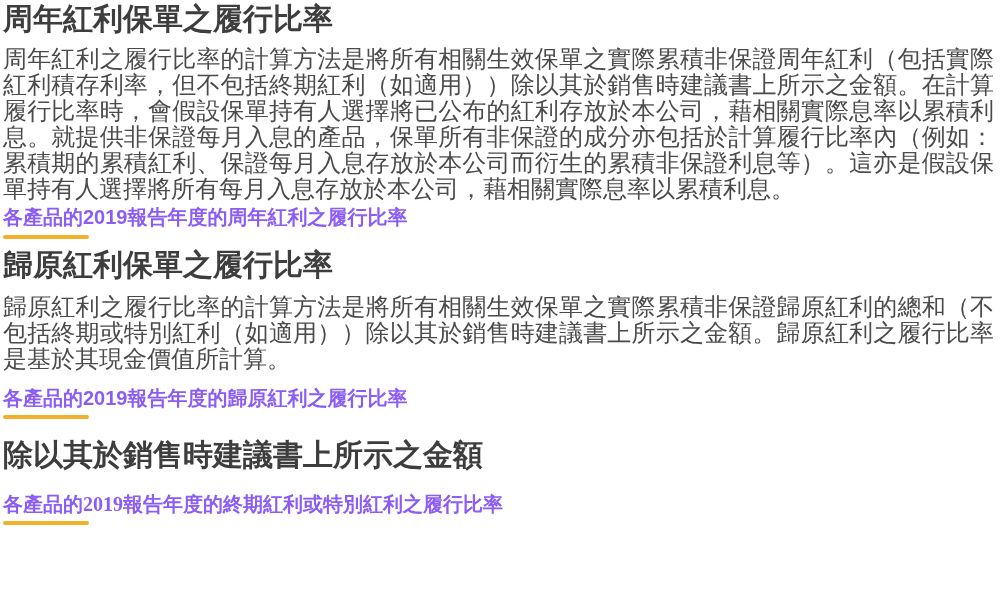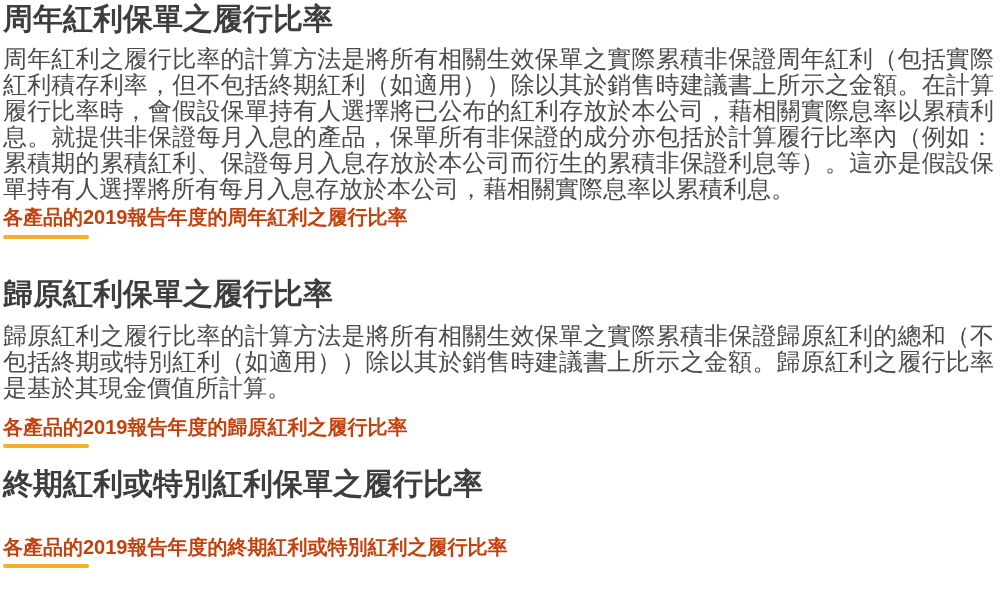--- a/index.html
+++ b/index.html
@@ -21,44 +21,44 @@
     font-size: 24px;
     line-height: 26px;
     color: #4b4b4b;
     text-align: justify;
   }
   .section-link {
     display: inline-block;
     font-size: 20px;
     line-height: 26px;
     font-weight: 700;
-    color: #c2410c;
+    color: #8b5cf6;
     text-decoration: none;
     cursor: pointer;
   }
   .accent-rule {
     width: 86px;
     height: 4px;
     border-radius: 2px;
     background: #F2B02B;
   }
 
   
   .s1 .section-body   { margin-top: 10px; }
   .s1 .section-link   { margin-top: 2px;  }
   .s1 .accent-rule    { margin-top: 5px;  }
 
-  .s2 .section-heading{ margin-top: 38px; }
+  .s2 .section-heading{ margin-top: 9px; }
   .s2 .section-body   { margin-top: 12px; }
   .s2 .section-link   { margin-top: 13px; }
   .s2 .accent-rule    { margin-top: 4px;  }
 
   .s3 .section-heading{ margin-top: 19px; }
   .s3 .section-body   { margin-top: 14px; }
-  .s3 .section-link   { margin-top: 33px; }
+  .s3 .section-link   { margin-top: 19px; font-family: Liberation Serif, serif; }
   .s3 .accent-rule    { margin-top: 4px;  }
 </style>
 </head>
 <body>
 
 <div class="page">
 
   <section class="section s1">
     <h1 class="section-heading">周年紅利保單之履行比率</h1>
     <p class="section-body">周年紅利之履行比率的計算方法是將所有相關生效保單之實際累積非保證周年紅利（包括實際紅利積存利率，但不包括終期紅利（如適用））除以其於銷售時建議書上所示之金額。在計算履行比率時，會假設保單持有人選擇將已公布的紅利存放於本公司，藉相關實際息率以累積利息。就提供非保證每月入息的產品，保單所有非保證的成分亦包括於計算履行比率內（例如：累積期的累積紅利、保證每月入息存放於本公司而衍生的累積非保證利息等）。這亦是假設保單持有人選擇將所有每月入息存放於本公司，藉相關實際息率以累積利息。</p>
@@ -67,18 +67,18 @@
   </section>
 
   <section class="section s2">
     <h1 class="section-heading">歸原紅利保單之履行比率</h1>
     <p class="section-body">歸原紅利之履行比率的計算方法是將所有相關生效保單之實際累積非保證歸原紅利的總和（不包括終期或特別紅利（如適用））除以其於銷售時建議書上所示之金額。歸原紅利之履行比率是基於其現金價值所計算。</p>
     <a class="section-link">各產品的2019報告年度的歸原紅利之履行比率</a>
     <div class="accent-rule"></div>
   </section>
 
   <section class="section s3">
-    <h1 class="section-heading">終期紅利或特別紅利保單之履行比率</h1>
+    <h1 class="section-heading">除以其於銷售時建議書上所示之金額</h1>
     <a class="section-link">各產品的2019報告年度的終期紅利或特別紅利之履行比率</a>
     <div class="accent-rule"></div>
   </section>
 
 </div>
 
 </body></html>

